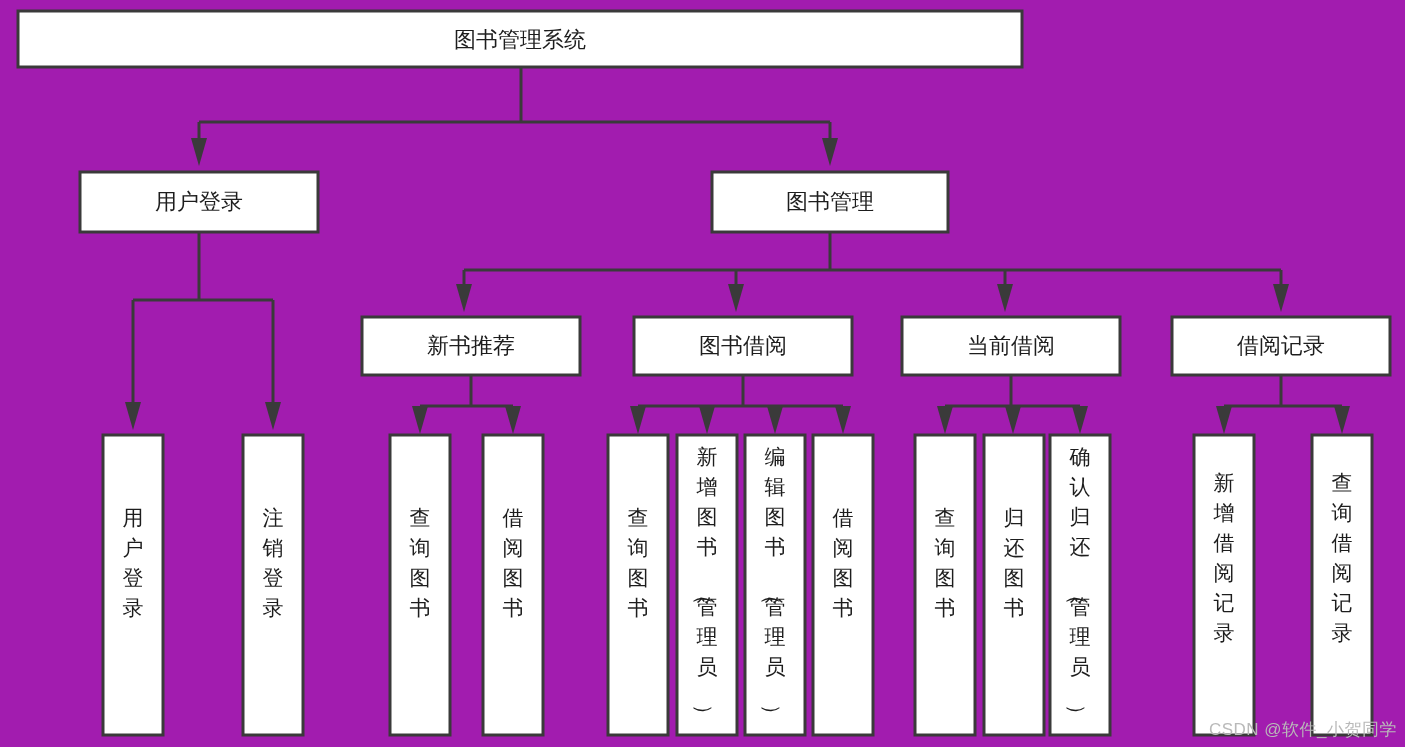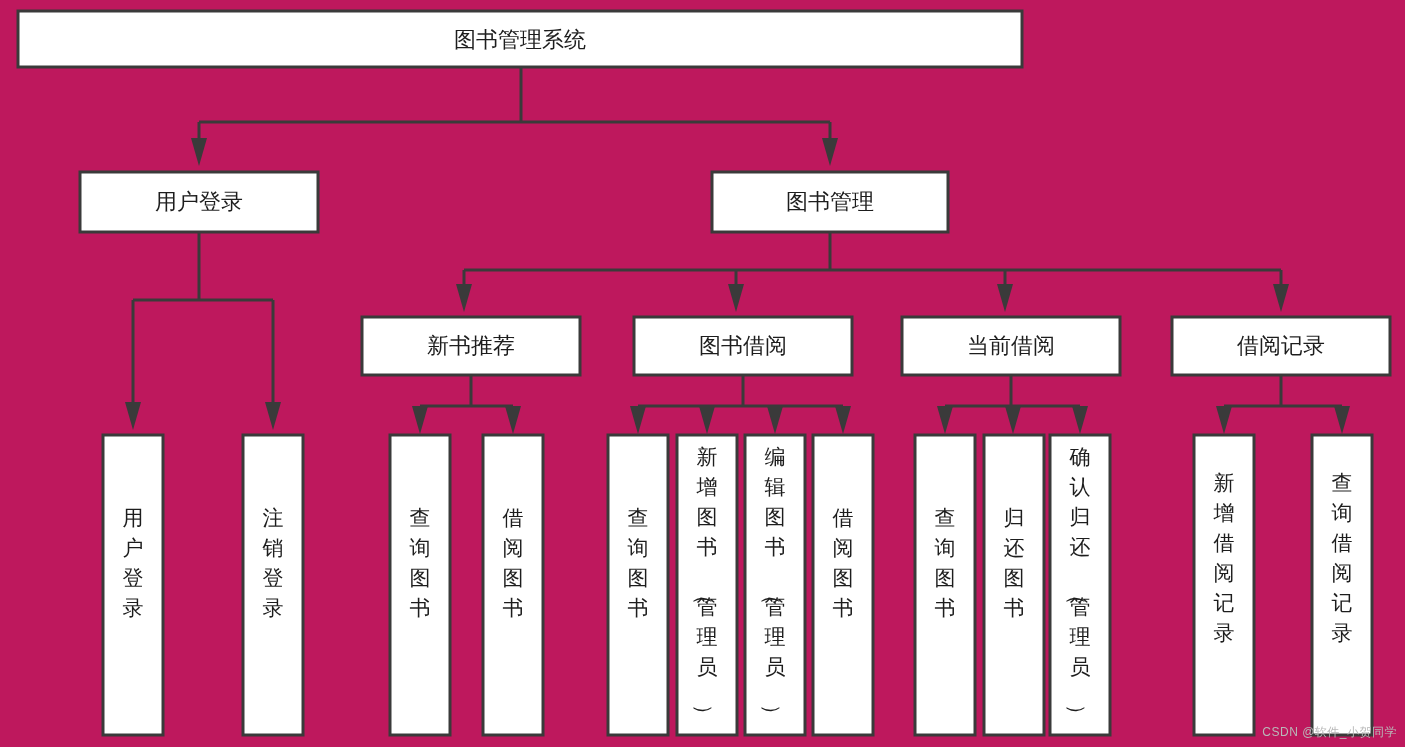--- a/index.html
+++ b/index.html
@@ -10,21 +10,21 @@
   body {
     width: 1405px;
     height: 747px;
     font-family: "Liberation Sans", "DejaVu Sans", sans-serif;
     overflow: hidden;
   }
   #diagram-root {
     position: relative;
     width: 1405px;
     height: 747px;
-    background: #be185d;
+    background: #a21caf;
   }
   svg#flow-svg {
     position: absolute;
     left: 0;
     top: 0;
     width: 1405px;
     height: 747px;
     display: block;
   }
   .node-rect {
@@ -53,21 +53,21 @@
     font-family: "Liberation Sans", "DejaVu Sans", sans-serif;
     font-size: 21px;
     fill: #1d1d1d;
     text-anchor: middle;
   }
   .watermark-text {
     position: absolute;
     right: 8px;
     bottom: 6px;
     font-family: "Liberation Sans", "DejaVu Sans", sans-serif;
-    font-size: 12px;
+    font-size: 17px;
     color: #b9b9b9;
     letter-spacing: 0.5px;
     white-space: nowrap;
     user-select: none;
   }
 </style>
 </head>
 <body>
 
 <div id="diagram-root">

